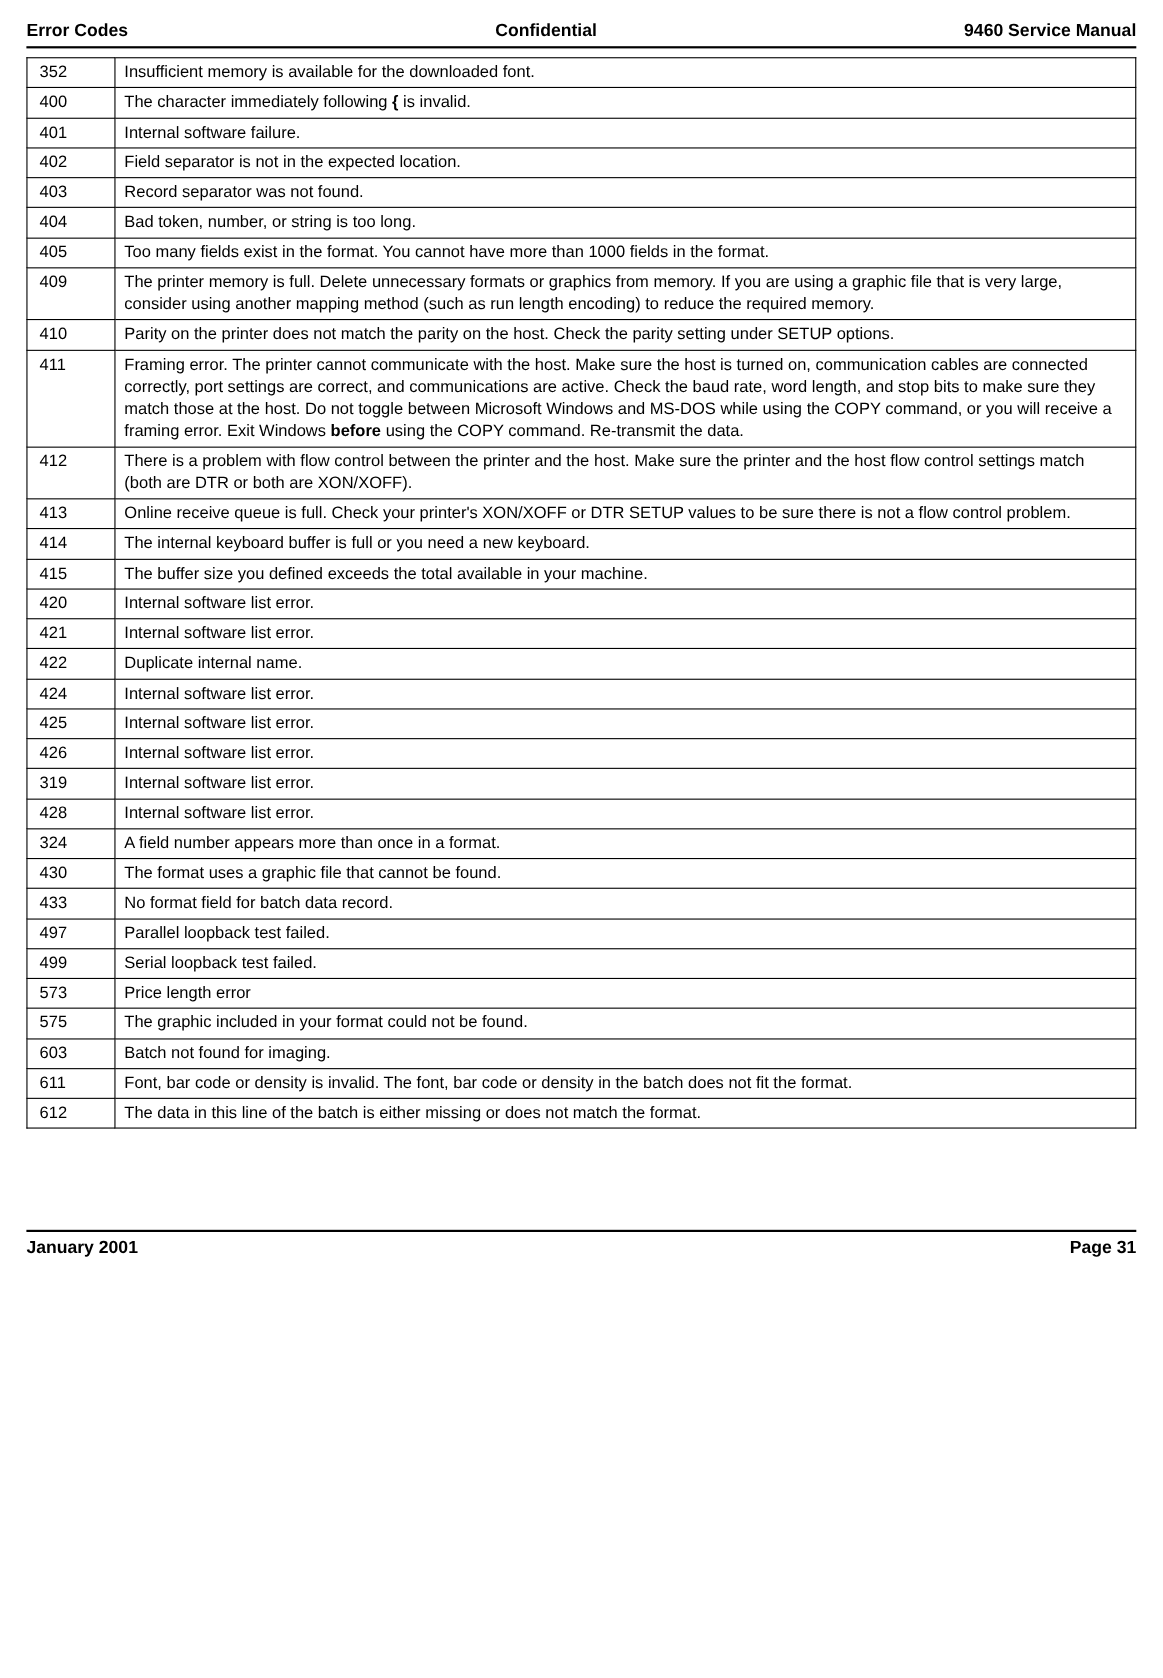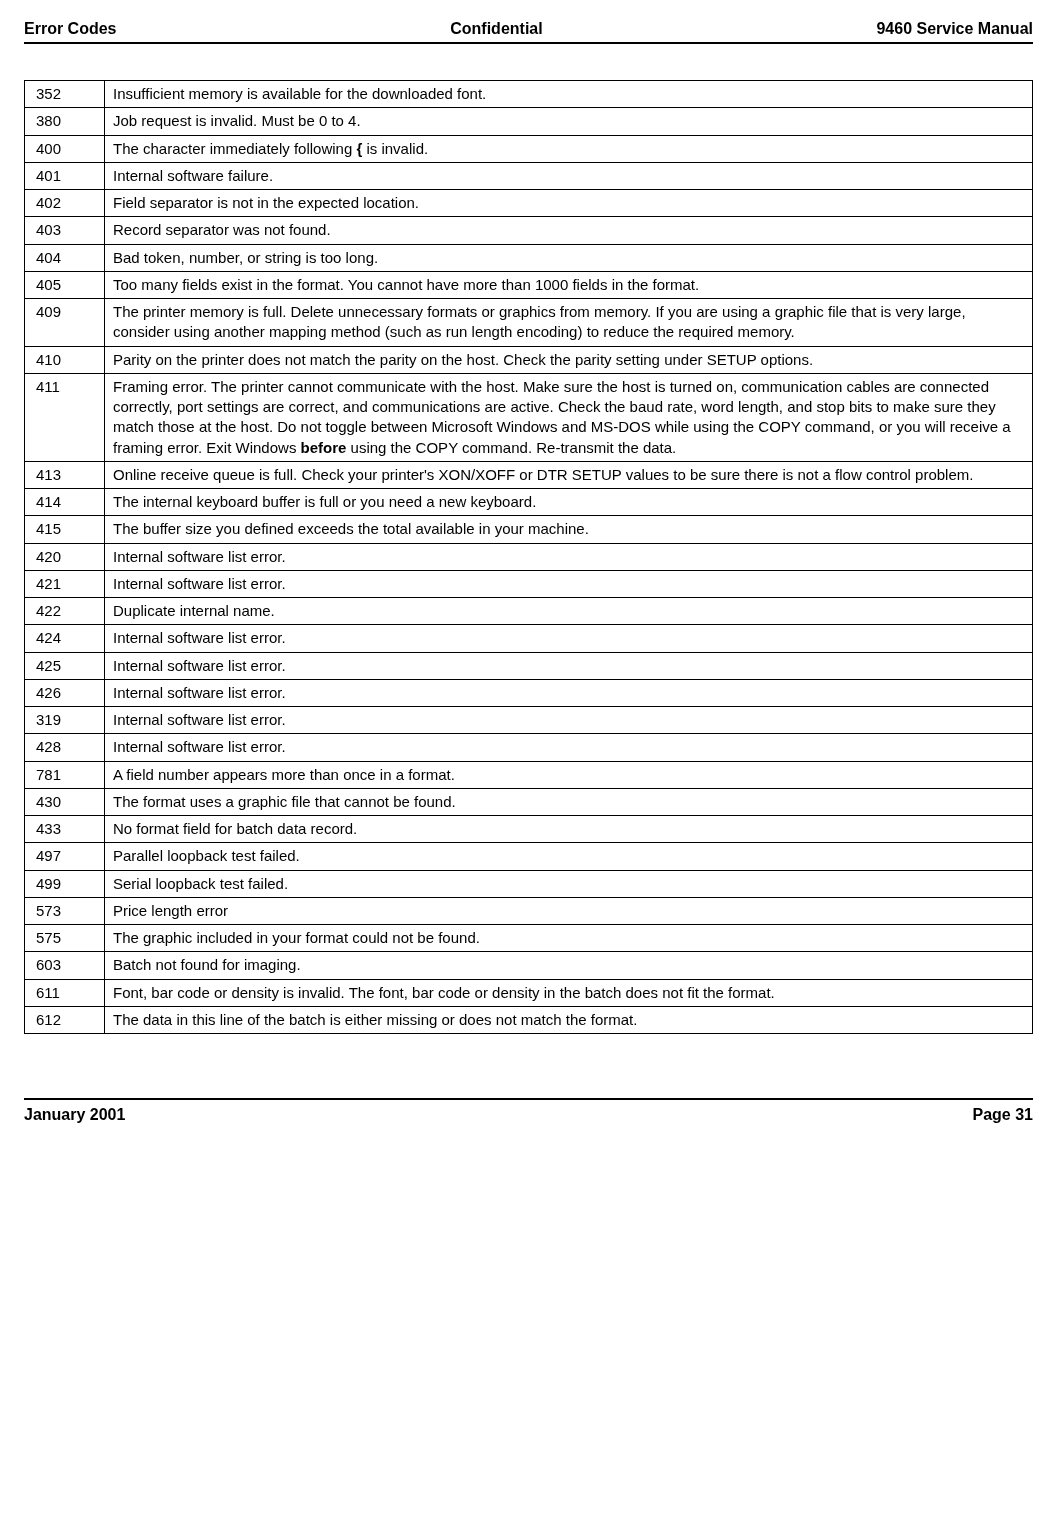--- a/index.html
+++ b/index.html
@@ -11,21 +11,21 @@
       color: #000;
       width: 1009px;
     }
     .header {
       display: flex;
       justify-content: space-between;
       font-weight: bold;
       font-size: 16px;
       padding-bottom: 4px;
       border-bottom: 2px solid #000;
-      margin-bottom: 36px;
+      margin-bottom: 8px;
     }
     table {
       border-collapse: collapse;
       width: 100%;
     }
     td {
       border: 1.5px solid #000;
       padding: 3px 8px;
       vertical-align: top;
       line-height: 1.35;
@@ -34,41 +34,37 @@
       width: 60px;
       padding-left: 11px;
     }
     .footer {
       display: flex;
       justify-content: space-between;
       font-weight: bold;
       font-size: 16px;
       padding-top: 6px;
       border-top: 2px solid #000;
-      margin-top: 64px;
+      margin-top: 92px;
     }
   </style>
 </head>
 <body>
 
 <div class="header">
   <span>Error Codes</span>
   <span>Confidential</span>
   <span>9460 Service Manual</span>
 </div>
 
 <table>
   <tbody id="table-body">
       <tr>
         <td class="code">352</td>
         <td>Insufficient memory is available for the downloaded font.</td>
-      </tr>
-      <tr>
-        <td class="code">380</td>
-        <td>Job request is invalid.  Must be 0 to 4.</td>
       </tr>
       <tr>
         <td class="code">400</td>
         <td>The character immediately following <b>{</b> is invalid.</td>
       </tr>
       <tr>
         <td class="code">401</td>
         <td>Internal software failure.</td>
       </tr>
       <tr>
@@ -91,20 +87,24 @@
         <td class="code">409</td>
         <td>The printer memory is full.  Delete unnecessary formats or graphics from memory.  If you are using a graphic file that is very large, consider using another mapping method (such as run length encoding) to reduce the required memory.</td>
       </tr>
       <tr>
         <td class="code">410</td>
         <td>Parity on the printer does not match the parity on the host.  Check the parity setting under SETUP options.</td>
       </tr>
       <tr>
         <td class="code">411</td>
         <td>Framing error.  The printer cannot communicate with the host.  Make sure the host is turned on, communication cables are connected correctly, port settings are correct, and communications are active.  Check the baud rate, word length, and stop bits to make sure they match those at the host.  Do not toggle between Microsoft Windows and MS-DOS while using the COPY command, or you will receive a framing error.  Exit Windows <b>before</b> using the COPY command.  Re-transmit the data.</td>
+      </tr>
+      <tr>
+        <td class="code">412</td>
+        <td>There is a problem with flow control between the printer and the host.  Make sure the printer and the host flow control settings match (both are DTR or both are XON/XOFF).</td>
       </tr>
       <tr>
         <td class="code">413</td>
         <td>Online receive queue is full.  Check your printer's XON/XOFF or DTR SETUP values to be sure there is not a flow control problem.</td>
       </tr>
       <tr>
         <td class="code">414</td>
         <td>The internal keyboard buffer is full or you need a new keyboard.</td>
       </tr>
       <tr>
@@ -137,21 +137,21 @@
       </tr>
       <tr>
         <td class="code">319</td>
         <td>Internal software list error.</td>
       </tr>
       <tr>
         <td class="code">428</td>
         <td>Internal software list error.</td>
       </tr>
       <tr>
-        <td class="code">781</td>
+        <td class="code">324</td>
         <td>A field number appears more than once in a format.</td>
       </tr>
       <tr>
         <td class="code">430</td>
         <td>The format uses a graphic file that cannot be found.</td>
       </tr>
       <tr>
         <td class="code">433</td>
         <td>No format field for batch data record.</td>
       </tr>

